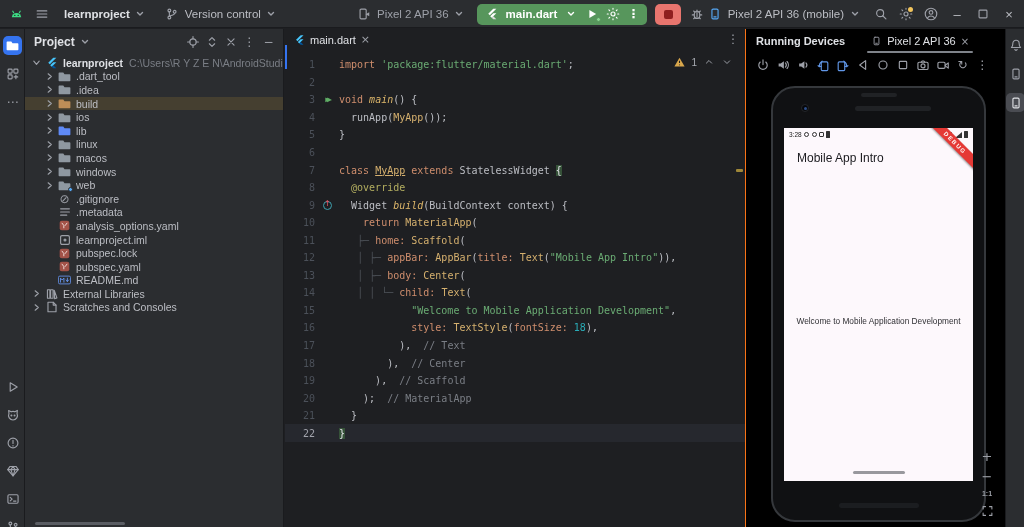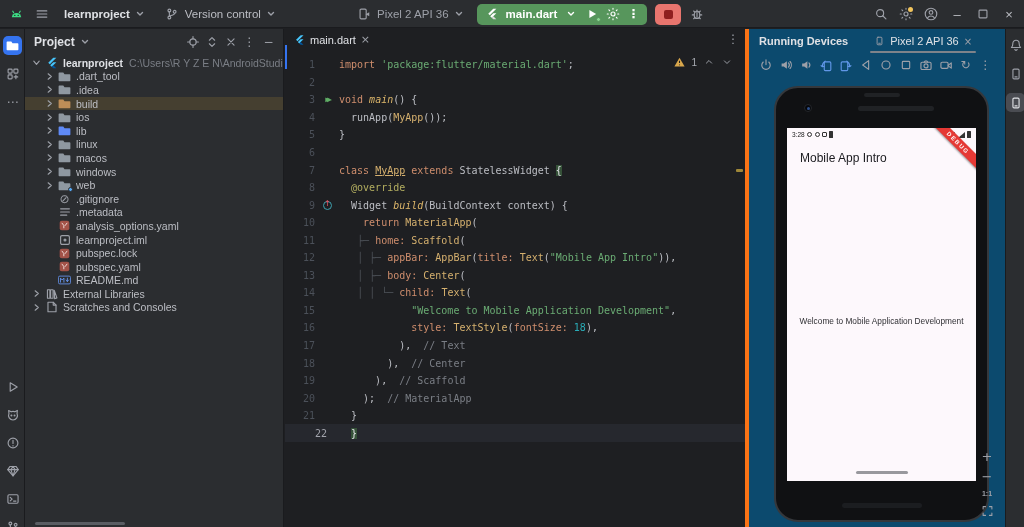--- a/index.html
+++ b/index.html
@@ -61,37 +61,37 @@
   #editor { position:absolute; left:285px; top:29px; bottom:0; width:460px; background:#1e1f22; overflow:hidden; }
   .tabbar { height:22px; display:flex; align-items:center; background:#1e1f22; border-bottom:1px solid #1e1f22; position:relative; }
   .ed-tab { display:flex; align-items:center; gap:5px; padding:0 9px; height:22px; color:#dfe1e5; font-size:11px; }
   .ed-tab .close { color:#9da0a8; font-size:11px; font-family:"DejaVu Sans", sans-serif; }
   .tab-kebab { position:absolute; right:6px; top:3px; color:#9da0a8; font-size:12px; }
   .tab-sliver { position:absolute; left:0; top:16px; width:2px; height:24px; background:#3574f0; z-index:5; }
   #code { position:absolute; top:22px; left:0; right:0; bottom:0; font-family:"DejaVu Sans Mono","Liberation Mono",monospace; font-size:10px; padding-top:5px; }
   .code-line { display:flex; height:17.55px; align-items:center; }
   .code-line.current { background:#26282e; }
   .g-num { width:30px; text-align:right; color:#4b5059; flex:0 0 auto; }
-  .code-line.current .g-num { color:#a1a3ab;margin-left:12px; }
+  .code-line.current .g-num { color:#a1a3ab; }
   .g-ic { width:24px; display:flex; align-items:center; justify-content:center; flex:0 0 auto; height:100%; }
   .code-text { white-space:pre; color:#bcbec4; }
   .tok-kw { color:#cf8e6d; } .tok-str { color:#6aab73; } .tok-cls { color:#d5b06e; }
   .tok-fn { color:#ddb66a;font-style:italic; } .tok-arg { color:#cf8e6d; } .tok-num { color:#2aacb8; }
   .tok-cmt { color:#7a7e85; } .tok-ann { color:#b3ae60; } .tok-pl { color:#bcbec4; }
   .tok-sm { color:#4d5258; } .tok-clsu { color:#d5b06e; text-decoration:underline; }
   .tok-bh { color:#e0e2e5; background:#365239; }
   .run-marks { color:#5fad65; font-size:8px; letter-spacing:-3px; }
   .ovr-mark { width:9px; height:9px; border:1px solid #3fa1af; border-radius:50%; position:relative; }
   .ovr-mark::after { content:"↑"; position:absolute; left:0.5px; top:-2.5px; color:#f75464; font-size:8px; font-family:"DejaVu Sans",sans-serif; }
   #inspections { position:absolute; top:27px; right:12px; display:flex; align-items:center; gap:6px; color:#a8abb2; font-size:10px; }
   #inspections .ic { width:12px; height:12px; }
   #warn-mark { position:absolute; right:2px; top:140px; width:7px; height:3px; background:#9f8738; border-radius:1px; }
 
   
-  #devices { position:absolute; left:745px; top:29px; bottom:0; width:260px; background:#0c4a6e; border-left:4px solid #f97316; overflow:hidden; }
+  #devices { position:absolute; left:745px; top:29px; bottom:0; width:260px; background:#000000; border-left:1px solid #f97316; overflow:hidden; }
   .dv-header { height:24px; display:flex; align-items:center; padding-left:10px; position:relative; }
   .dv-title { color:#dfe1e5; font-size:11px; font-weight:bold; }
   .dv-tab { display:flex; align-items:center; gap:5px; margin-left:22px; color:#dfe1e5; font-size:11px; position:relative; height:24px; padding:0 4px; }
   .dv-tab .close { color:#9da0a8; font-size:10px; font-family:"DejaVu Sans",sans-serif; }
   .dv-tab::after { content:""; position:absolute; left:0; right:0; bottom:0; height:2px; background:#7f838a; border-radius:1px; }
   #dv-toolbar { height:24px; display:flex; align-items:center; gap:3px; padding-left:8px; }
   #dv-toolbar .tool-btn { width:17px; height:17px; }
   #dv-toolbar .tool-btn[data-name="rotate-left-button"],
   #dv-toolbar .tool-btn[data-name="rotate-right-button"] { color:#6197e8; }
 
@@ -216,20 +216,34 @@
     </div>
     <span class="ic" data-name="debug-icon">
         <svg width="14" height="14" viewBox="0 0 16 16" fill="none" stroke="currentColor" stroke-width="1.3" stroke-linecap="round" stroke-linejoin="round">
           <ellipse cx="8" cy="9" rx="3.2" ry="4.2"></ellipse>
           <path d="M8 4.8V3.4M5.6 6 4.2 4.6M10.4 6l1.4-1.4M4.8 9H2.6M13.4 9h-2.2M5.6 12l-1.4 1.4M10.4 12l1.4 1.4M8 5.2v7.6"></path>
         </svg>
       </span>
   </div>
 
   <div class="tb-right" data-name="titlebar-right">
+    <div class="tb-widget" data-name="mirror-device-selector">
+      <span class="ic" data-name="phone-mirror-icon" style="color:#56a8f5">
+          <svg width="14" height="14" viewBox="0 0 16 16" fill="none" stroke="currentColor" stroke-width="1.3" stroke-linecap="round" stroke-linejoin="round">
+            <rect x="4.5" y="2.5" width="7" height="11" rx="1.3"></rect>
+            <path d="M6.8 11.3h2.4"></path>
+          </svg>
+        </span>
+      <span data-name="mirror-device-label">Pixel 2 API 36 (mobile)</span>
+      <span class="ic sm" data-name="chevron-down-icon">
+          <svg width="10" height="10" viewBox="0 0 10 10" fill="none" stroke="currentColor" stroke-width="1.4" stroke-linecap="round" stroke-linejoin="round">
+            <path d="M2.5 3.5 5 6l2.5-2.5"></path>
+          </svg>
+        </span>
+    </div>
     <span class="ic" data-name="search-icon">
         <svg width="14" height="14" viewBox="0 0 16 16" fill="none" stroke="currentColor" stroke-width="1.3" stroke-linecap="round" stroke-linejoin="round">
           <circle cx="7" cy="7" r="4"></circle>
           <path d="M10 10l3.6 3.6"></path>
         </svg>
       </span>
     <span class="ic badge-dot" data-name="settings-icon">
         <svg width="14" height="14" viewBox="0 0 16 16" fill="none" stroke="currentColor" stroke-width="1.3" stroke-linecap="round" stroke-linejoin="round">
           <circle cx="8" cy="8" r="2.3"></circle>
           <path d="M8 2.6V1.4M8 14.6v-1.2M13.4 8h1.2M1.4 8h1.2M11.8 4.2l.9-.9M3.3 12.7l.9-.9M11.8 11.8l.9.9M3.3 3.3l.9.9"></path>

